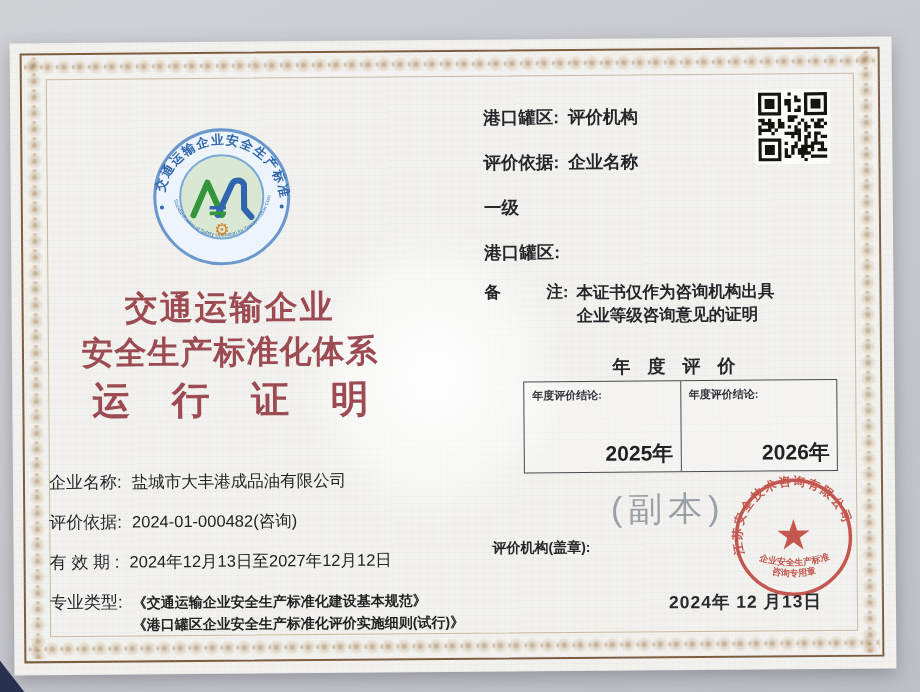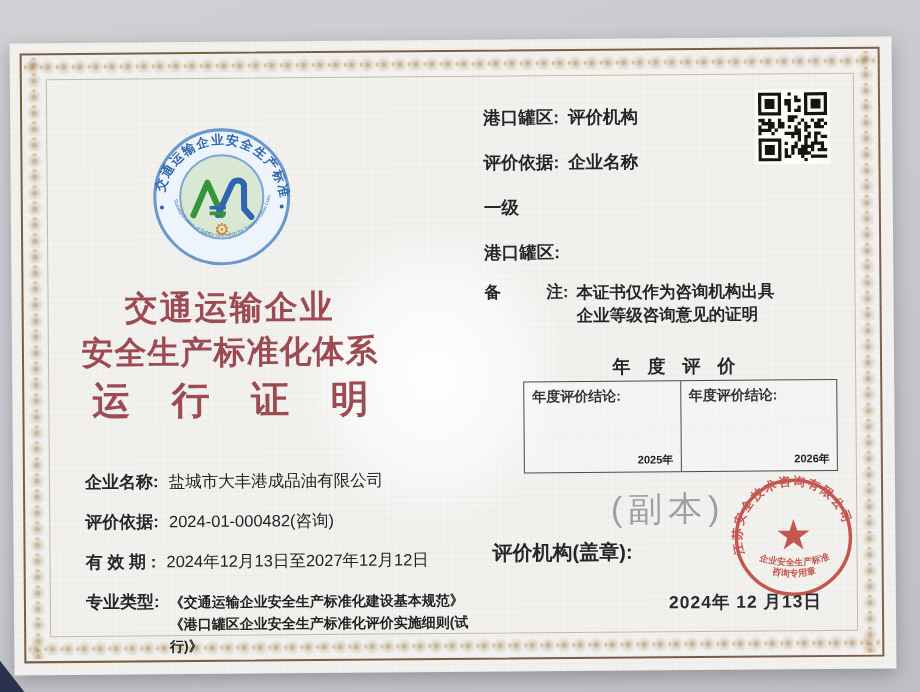--- a/index.html
+++ b/index.html
@@ -37,31 +37,31 @@
   .rcol{position:absolute;left:473px;top:66px;width:340px;color:#26262a;}
   .rrow{display:flex;gap:9px;font-size:17.5px;font-weight:600;height:24px;margin-bottom:21px;}
   .remark{position:absolute;left:473px;top:242px;width:360px;display:flex;font-size:16.5px;font-weight:600;color:#26262a;}
   .remark .b{width:20px}.remark .gap{width:42px}.remark .n{margin-right:8px}
   .remark .lines div{line-height:23px;}
   .ae-title{position:absolute;left:500px;top:316px;width:330px;text-align:center;font-size:18px;
             font-weight:600;letter-spacing:6px;color:#26262a;}
   .ae-table{position:absolute;left:511px;top:342px;width:312px;height:90px;border:1.5px solid #4a4a4e;display:flex;background:rgba(255,255,255,.25);}
   .ae-cell{flex:1;position:relative;}
   .ae-cell + .ae-cell{border-left:1.5px solid #4a4a4e;}
-  .ae-label{position:absolute;left:8px;top:6px;font-size:14px;color:#33333a;font-weight:600;}
-  .ae-year{position:absolute;right:7px;bottom:4px;font-size:11px;color:#222;font-weight:600;}
+  .ae-label{position:absolute;left:8px;top:6px;font-size:11px;color:#33333a;font-weight:600;}
+  .ae-year{position:absolute;right:7px;bottom:4px;font-size:21px;color:#222;font-weight:600;}
   .copy{position:absolute;left:555px;top:448px;width:200px;text-align:center;font-size:34px;
         color:#99a0a7;letter-spacing:6px;font-weight:400;}
-  .org{position:absolute;left:479px;top:500px;font-size:20px;font-weight:600;color:#26262a;}
+  .org{position:absolute;left:479px;top:500px;font-size:14px;font-weight:600;color:#26262a;}
   .seal{position:absolute;left:718px;top:438px;width:124px;height:124px;opacity:.88;mix-blend-mode:multiply;}
   .date{position:absolute;left:655px;top:552px;font-size:17.5px;font-weight:600;color:#2a2a2e;letter-spacing:1px;}
   .qr{position:absolute;left:745px;top:52px;width:75px;height:75px;background:#fbfbf9;padding:3px;box-sizing:border-box;}
   .lcol{position:absolute;left:36px;top:428px;width:430px;color:#222;}
   .lrow{display:flex;gap:10px;margin-bottom:17px;align-items:baseline;}
-  .lrow .lab{font-size:17px;font-weight:700;color:#26262a;white-space:nowrap;padding-left:36px;}
+  .lrow .lab{font-size:17px;font-weight:400;color:#26262a;white-space:nowrap;}
   .lrow .val{font-size:16.5px;font-weight:500;}
   .lrow .vals{font-size:14px;font-weight:700;line-height:22px;}
 </style>
 </head>
 <body>
 
 <div class="stage">
   <div class="paper">
     <div class="frame"></div>
     <div class="band h top"></div>

